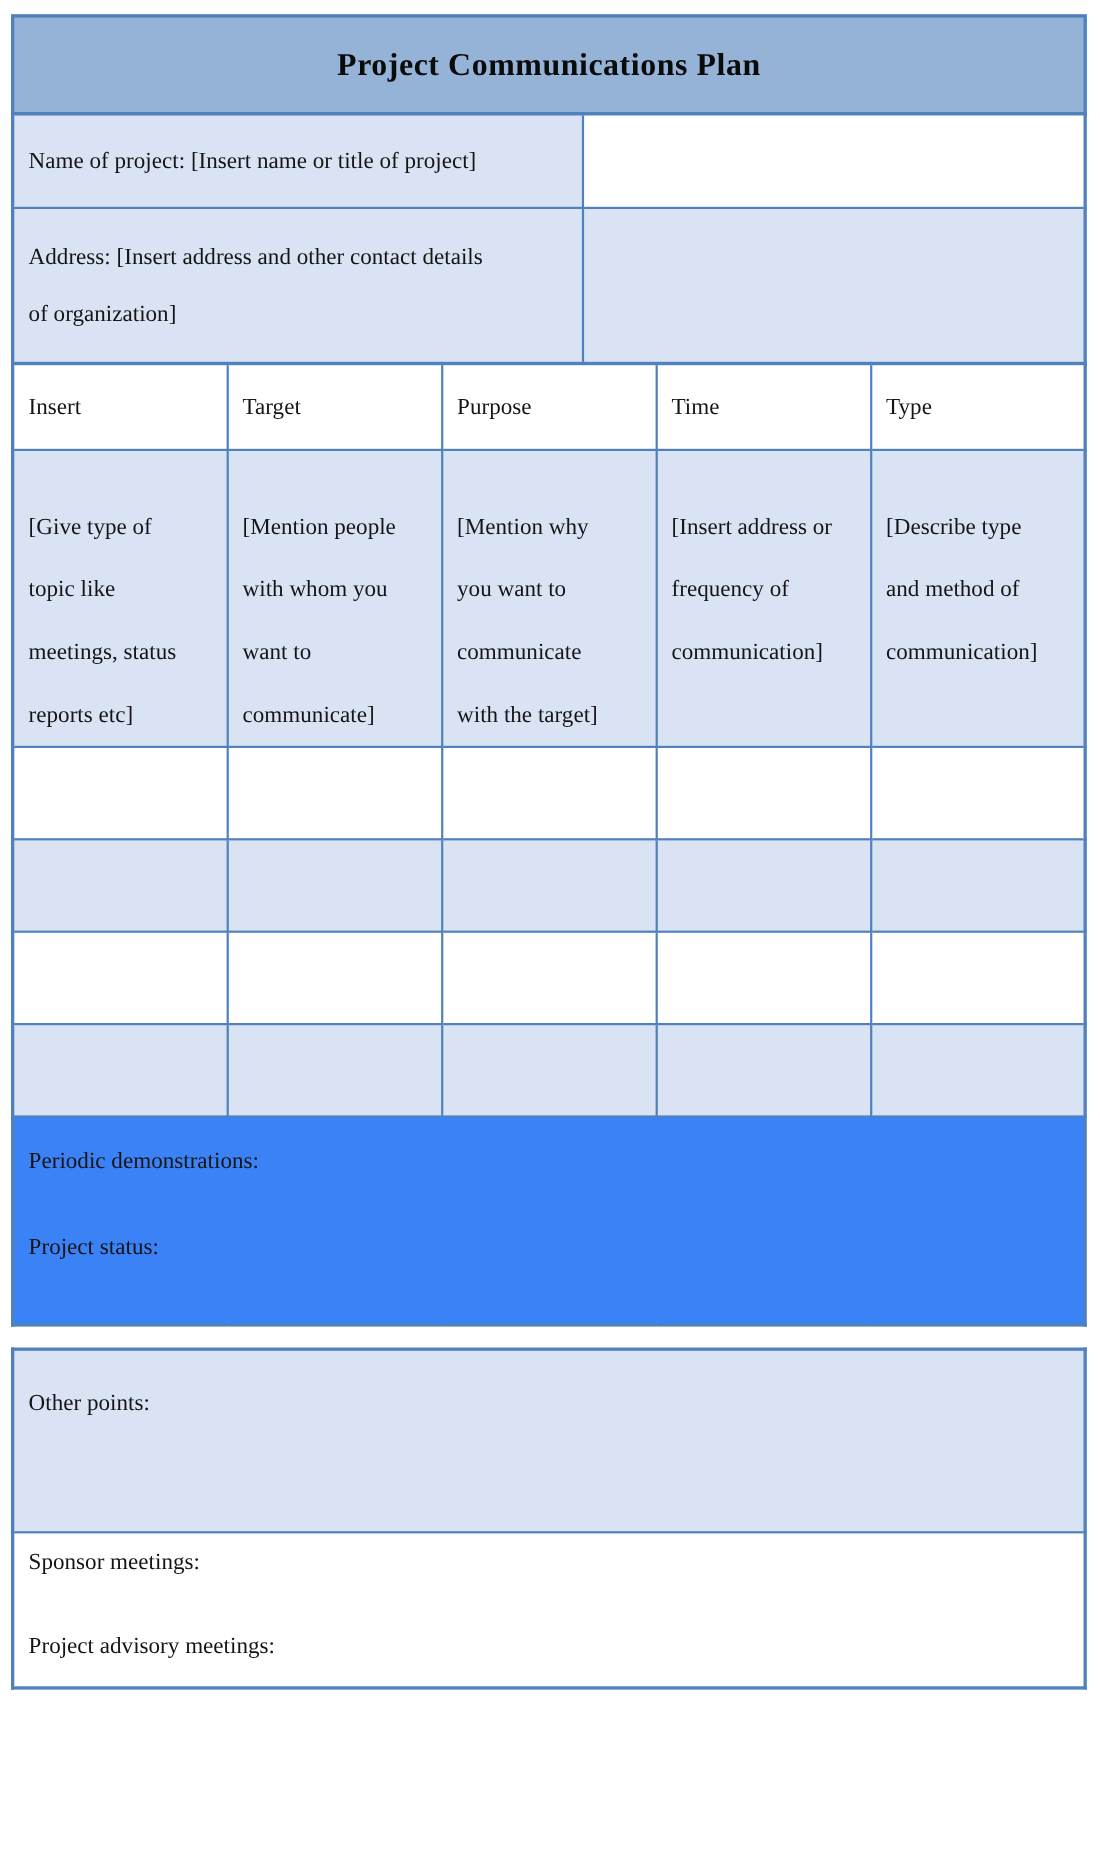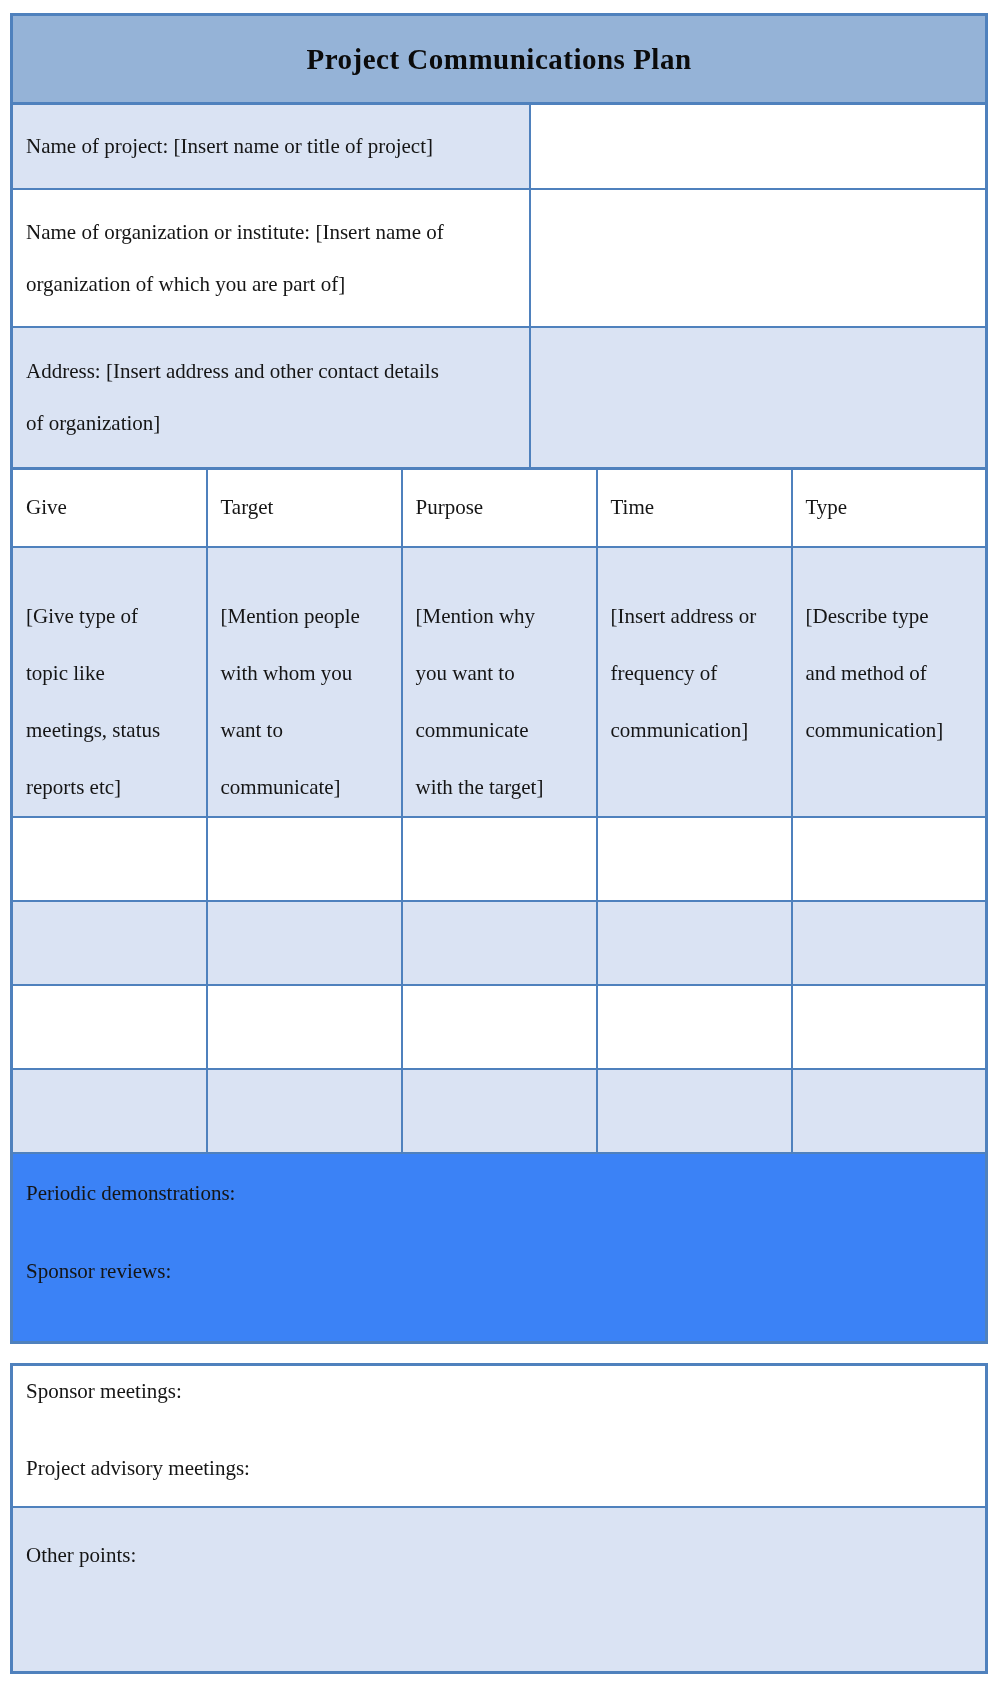--- a/index.html
+++ b/index.html
@@ -102,44 +102,39 @@
   <table class="info-table pull-up">
     <colgroup>
         <col class="c-left">
         <col class="c-right">
       </colgroup>
     <tbody>
       <tr class="row-project">
         <td class="shade multiline">Name of project: [Insert name or title of project]</td>
         <td class="white"></td>
       </tr>
-      <tr class="row-org">
-        <td class="white multiline">Name of organization or institute: [Insert name of
-organization of which you are part of]</td>
-        <td class="white"></td>
-      </tr>
       <tr class="row-addr">
         <td class="shade multiline">Address: [Insert address and other contact details
 of organization]</td>
         <td class="shade"></td>
       </tr>
     </tbody>
   </table>
 
   <table class="comm-table pull-up">
     <colgroup>
         <col>
         <col>
         <col>
         <col>
         <col>
       </colgroup>
     <tbody>
       <tr class="comm-head">
-        <th>Give</th>
+        <th>Insert</th>
         <th>Target</th>
         <th>Purpose</th>
         <th>Time</th>
         <th>Type</th>
       </tr>
       <tr class="comm-ph">
         <td class="shade">[Give type of
 topic like
 meetings, status
 reports etc]</td>
@@ -182,35 +177,35 @@
       <tr class="comm-empty">
         <td class="shade"></td>
         <td class="shade"></td>
         <td class="shade"></td>
         <td class="shade"></td>
         <td class="shade"></td>
       </tr>
       <tr>
         <td class="notes-cell" colspan="5">
           <p>Periodic demonstrations:</p>
-          <p>Sponsor reviews:</p>
+          <p>Project status:</p>
         </td>
       </tr>
     </tbody>
   </table>
 
   <table class="bottom-table">
     <tbody>
+      <tr>
+        <td class="other-cell">
+          <p>Other points:</p>
+        </td>
+      </tr>
       <tr>
         <td class="meetings-cell">
           <p>Sponsor meetings:</p>
           <p>Project advisory meetings:</p>
         </td>
       </tr>
-      <tr>
-        <td class="other-cell">
-          <p>Other points:</p>
-        </td>
-      </tr>
     </tbody>
   </table>
 
 </div>
 
 </body></html>

